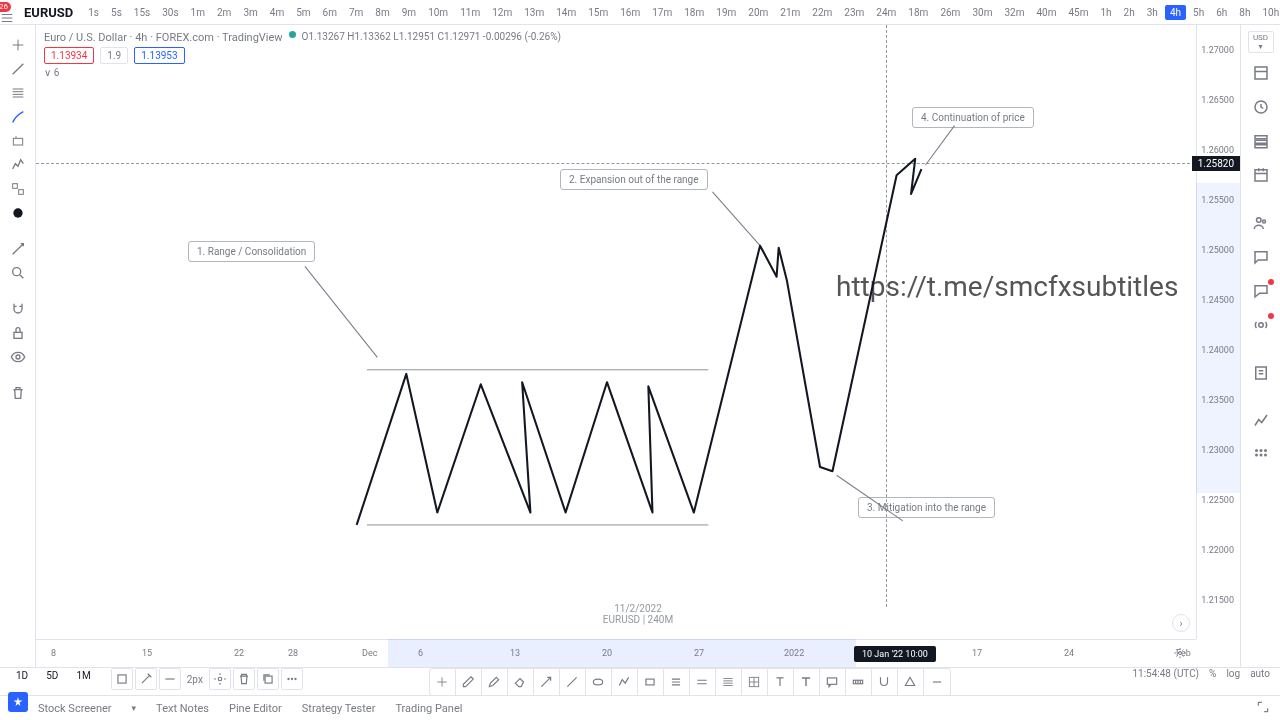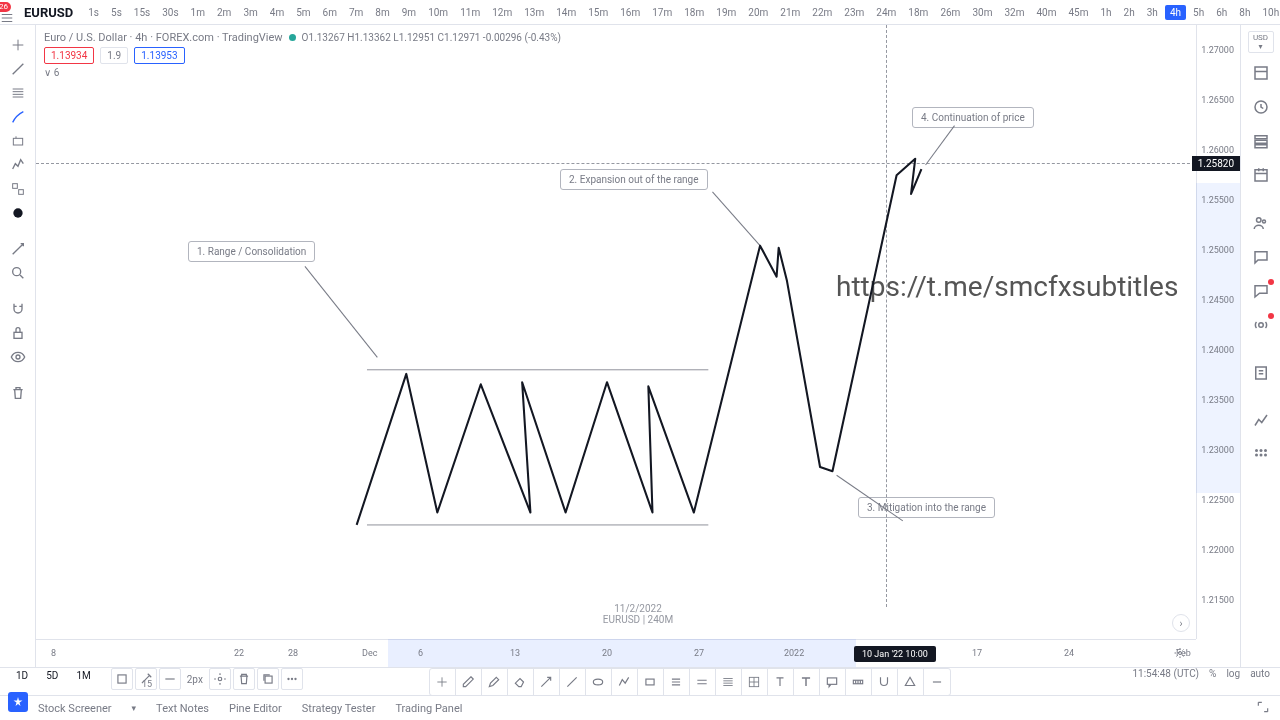--- a/index.html
+++ b/index.html
@@ -11,21 +11,21 @@
 .symbol{font-weight:700;color:#131722;padding:0 10px;font-size:13px}
 .intervals{display:flex;gap:2px}
 .interval{padding:2px 5px;color:#787b86;font-size:10px;cursor:pointer}
 .interval.active{background:#2962ff;color:#fff;border-radius:2px}
 .main{display:flex;height:642px}
 .lefttools{width:36px;background:#fff;border-right:1px solid #e0e3eb;display:flex;flex-direction:column;padding-top:8px}
 .tool{width:36px;height:24px;display:flex;align-items:center;justify-content:center;color:#787b86}
 .tool.active{color:#2962ff}
 .tool svg{width:16px;height:16px}
 .chart-area{flex:1;position:relative;background:#fff}
-.legend{position:absolute;top:6px;left:8px;display:flex;align-items:center;gap:6px;font-size:11px}
+.legend{position:absolute;top:6px;left:8px;display:flex;gap:6px;font-size:11px}
 .legend-dot{width:7px;height:7px;border-radius:50%;background:#26a69a}
 .ohlc{font-size:10px}
 .price-badges{position:absolute;top:22px;left:8px;display:flex;gap:6px}
 .pbadge{border:1px solid #e0e3eb;padding:2px 6px;font-size:10px;border-radius:2px}
 .pbadge.red{border-color:#f23645;color:#f23645}
 .pbadge.blue{border-color:#2962ff;color:#2962ff}
 .collapse{position:absolute;top:42px;left:8px;font-size:10px;color:#787b86}
 .watermark{position:absolute;left:50%;top:40px;transform:translateX(-50%);color:#b2b5be;letter-spacing:8px;font-size:14px;text-align:center}
 .wm-boxes{display:flex;gap:3px;justify-content:center;margin-top:4px}
 .wm-box{width:10px;height:10px;background:#9598a1}
@@ -203,21 +203,21 @@
         <svg viewBox="0 0 24 24" stroke="currentColor" stroke-width="2" fill="none">
           <path d="M5 7h14M9 7V4h6v3M7 7l1 13h8l1-13"></path>
         </svg>
       </div>
   </div>
 
   <div class="chart-area">
     <div class="legend">
       <span>Euro / U.S. Dollar · 4h · FOREX.com · TradingView</span>
       <span class="legend-dot"></span>
-      <span class="ohlc">O1.13267 H1.13362 L1.12951 C1.12971 -0.00296 (-0.43%)</span>
+      <span class="ohlc">O1.13267 H1.13362 L1.12951 C1.12971 -0.00296 (-0.26%)</span>
     </div>
     <div class="price-badges">
       <span class="pbadge red">1.13934</span>
       <span class="pbadge">1.9</span>
       <span class="pbadge blue">1.13953</span>
     </div>
     <div class="collapse">∨ 6</div>
 
 
     <div class="link-text">https://t.me/smcfxsubtitles</div>
@@ -263,21 +263,21 @@
           <div class="ps-tick" style="top: 520px;">1.22000</div>
           <div class="ps-tick" style="top: 570px;">1.21500</div>
         </div>
     </div>
     <div class="price-label">1.25820</div>
 
     <div class="time-axis">
       <div class="sel-zone"></div>
       <div id="tticks">
           <div class="time-tick" style="left: 15px; top: 8px;">8</div>
-          <div class="time-tick" style="left: 106px; top: 8px; margin-top: 31px;">15</div>
+          <div class="time-tick" style="left: 106px; top: 8px;">15</div>
           <div class="time-tick" style="left: 198px; top: 8px;">22</div>
           <div class="time-tick" style="left: 252px; top: 8px;">28</div>
           <div class="time-tick" style="left: 326px; top: 8px;">Dec</div>
           <div class="time-tick" style="left: 382px; top: 8px;">6</div>
           <div class="time-tick" style="left: 474px; top: 8px;">13</div>
           <div class="time-tick" style="left: 566px; top: 8px;">20</div>
           <div class="time-tick" style="left: 658px; top: 8px;">27</div>
           <div class="time-tick" style="left: 748px; top: 8px;">2022</div>
           <div class="time-tick" style="left: 936px; top: 8px;">17</div>
           <div class="time-tick" style="left: 1028px; top: 8px;">24</div>

